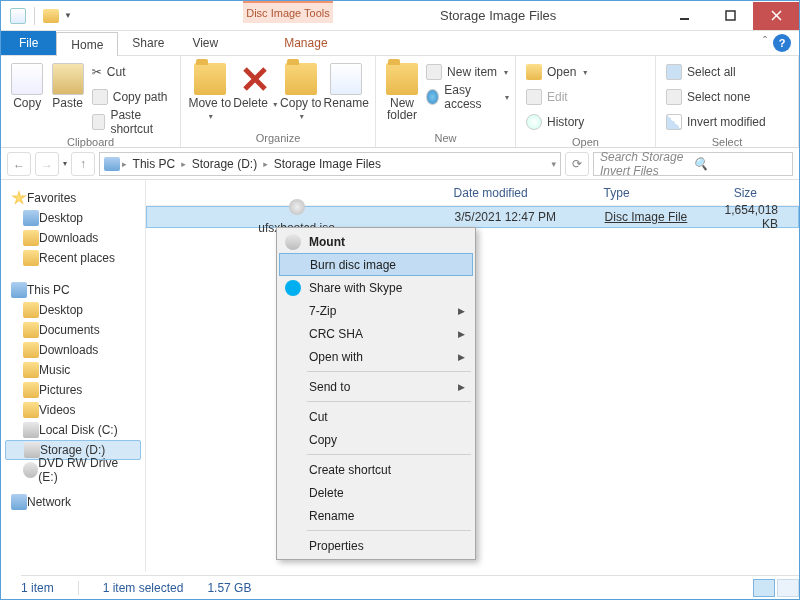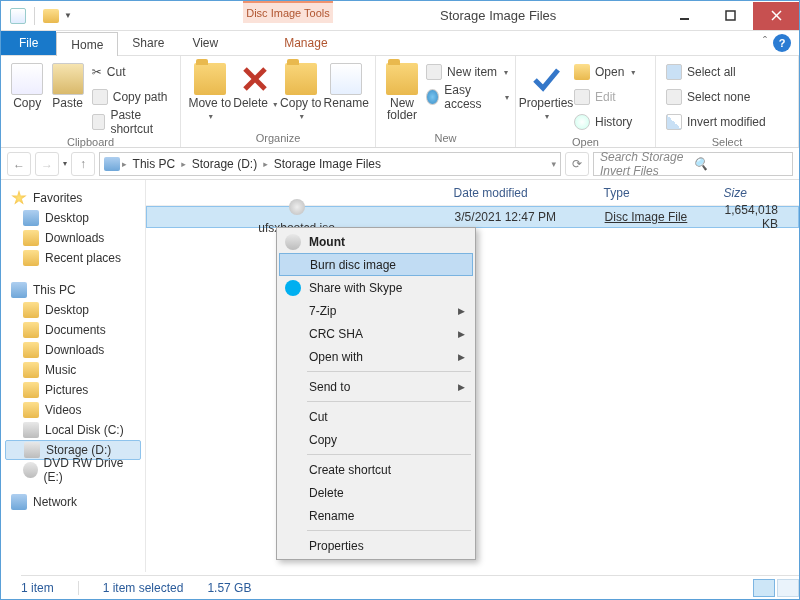--- a/index.html
+++ b/index.html
@@ -44,33 +44,33 @@
 .navbar { height: 32px; border-bottom: 1px solid #e0e0e0; display: flex; align-items: center; padding: 0 6px; gap: 4px; }
 .navbtn { width: 24px; height: 24px; border: 1px solid #ddd; border-radius: 3px; display: flex; align-items: center; justify-content: center; color: #888; }
 .breadcrumb { flex: 1; height: 24px; border: 1px solid #ccc; display: flex; align-items: center; padding: 0 4px; gap: 2px; }
 .crumb { padding: 0 4px; color: #333; display: flex; align-items: center; gap: 3px; }
 .crumb-sep { color: #888; font-size: 9px; }
 .search { width: 200px; height: 24px; border: 1px solid #ccc; display: flex; align-items: center; padding: 0 6px; color: #888; }
 .search span { flex: 1; font-style: italic; }
 
 .main { display: flex; height: 392px; }
 .sidebar { width: 165px; border-right: 1px solid #e8e8e8; padding: 8px 4px; overflow: hidden; }
-.side-item { display: flex; align-items: center; gap: 6px; padding: 2px 4px 2px 18px; color: #333; height: 20px; }
+.side-item { display: flex; align-items: center; padding: 2px 4px 2px 18px; color: #333; height: 20px; }
 .side-item.hdr { padding-left: 6px; }
 .side-item.sel { background: #d5e8f7; border: 1px solid #8ec3ec; border-radius: 2px; }
 .side-ic { width: 16px; height: 16px; }
 .fav { background: radial-gradient(#ffe27a,#f0b030); clip-path: polygon(50% 0,61% 35%,98% 35%,68% 57%,79% 91%,50% 70%,21% 91%,32% 57%,2% 35%,39% 35%); }
 .fld-ic { background: linear-gradient(#fddf8d,#e9b94e); border-radius: 2px; }
 .pc-ic { background: linear-gradient(#aecff0,#6fa7d9); border-radius: 2px; }
 .drv-ic { background: linear-gradient(#e8e8e8,#bcbcbc); border-radius: 2px; }
 
 .content { flex: 1; display: flex; flex-direction: column; }
 .cols { display: flex; height: 26px; align-items: center; border-bottom: 1px solid #eee; color: #3b5b8b; }
 .col { padding: 0 8px; }
-.col.name { width: 300px; margin-top: 36px; } .col.date { width: 150px; } .col.type { width: 120px; } .col.size { flex:1; text-align: left; padding-right: 32px; font-style: italic; }
+.col.name { width: 300px; margin-top: 36px; } .col.date { width: 150px; } .col.type { width: 120px; } .col.size { flex:1; text-align: center; padding-right: 32px; }
 .row { display: flex; height: 22px; align-items: center; }
 .row.sel { background: #cde6f7; border: 1px solid #8ec3ec; }
 .row .cell { padding: 0 8px; color: #333; flex-direction: column; }
 .row .name { width: 300px; display: flex; align-items: center; gap: 6px; }
 .row .date { width: 150px; } .row .type { width: 120px; text-decoration: underline; } .row .size { flex:1; text-align: right; padding-right: 20px; }
 
 .ctxmenu { position: absolute; left: 275px; top: 226px; width: 200px; background: #f0f0f0; border: 1px solid #a7a7a7; box-shadow: 3px 3px 6px rgba(0,0,0,0.25); padding: 2px; }
 .ctx-item { display: flex; align-items: center; height: 23px; padding-left: 30px; position: relative; color: #222; }
 .ctx-item.hl { background: #c1dcf3; border: 1px solid #79b3e0; }
 .ctx-item .ci { position: absolute; left: 6px; width: 16px; height: 16px; }
@@ -205,26 +205,20 @@
             <div class="ic ic-generic" style="background:radial-gradient(#79c5f0,#3c8ec7);border-radius:50%"></div>
             <span>Easy access</span>
             <span class="drop">▾</span>
           </div>
       </div>
     </div>
     <div class="rgroup-label">New</div>
   </div>
   <div class="rgroup" style="width:140px">
     <div class="rgroup-body">
-      <div class="bigbtn">
-          <div class="ic"><svg width="32" height="32">
-              <polyline points="5,17 13,25 28,7" fill="none" stroke="#3477c9" stroke-width="5"></polyline>
-            </svg></div>
-          <span><span>Properties</span> <span class="drop">▾</span></span>
-        </div>
       <div class="smallcol">
         <div class="smallbtn">
             <div class="ic fld-ic"></div>
             <span>Open</span>
             <span class="drop">▾</span>
           </div>
         <div class="smallbtn" style="color:#aaa">
             <div class="ic ic-generic"></div>
             <span>Edit</span>
           </div>

